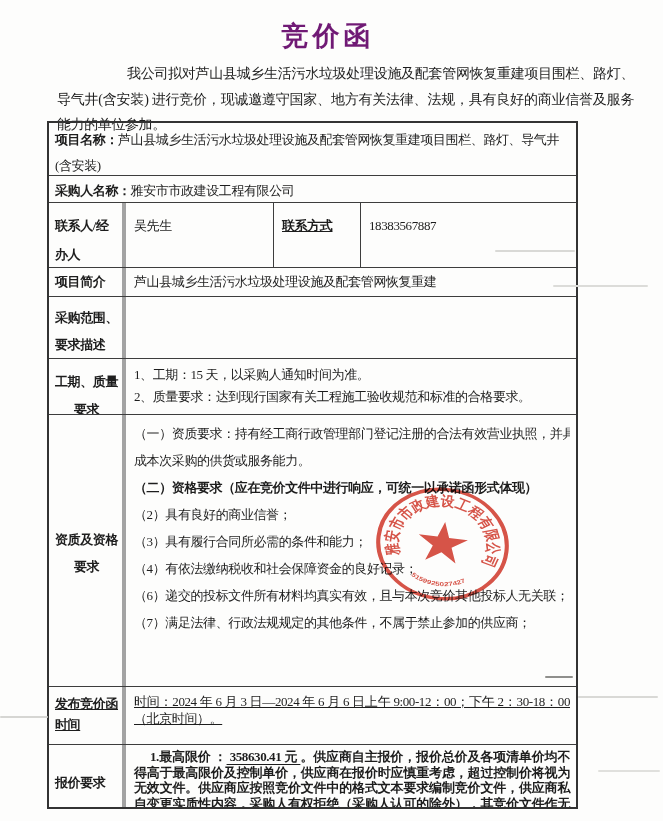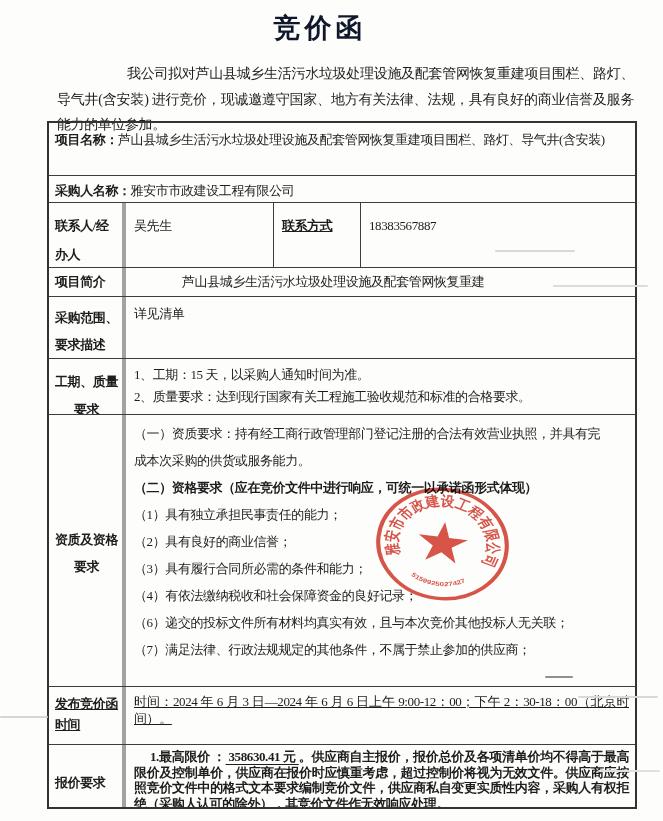--- a/index.html
+++ b/index.html
@@ -1,28 +1,28 @@
 <!DOCTYPE html>
 <html><head>
 <meta charset="utf-8">
 <style>
   html,body{margin:0;padding:0;background:#e8e8e8;}
   .page{position:relative;width:663px;height:821px;background:#fdfdfc;overflow:hidden;
         font-family:"Liberation Serif", serif;color:#1d1d1d;margin:0 auto;}
-  .title{position:absolute;top:10px;left:0;width:640px;text-align:center;margin:0;
+  .title{position:absolute;top:10px;left:0;width:640px;text-align:center;margin:8px;
          font-family:"Liberation Sans", sans-serif;font-weight:bold;
-         font-size:27px;letter-spacing:4px;color:#0f172a;}
+         font-size:27px;letter-spacing:4px;color:#701a75;}
   .intro{position:absolute;left:40px;top:44px;width:577px;margin:17px;
          font-size:14px;line-height:25.5px;letter-spacing:-0.4px;text-indent:70px;text-align:justify;}
-  .doc-table{position:absolute;left:47px;top:121px;width:590px;
+  .doc-table{position:absolute;left:47px;top:121px;width:531px;
              border:2px solid #333;box-sizing:border-box;background:transparent;
              font-size:13px;letter-spacing:-0.4px;line-height:1.35;}
   .row{display:flex;box-sizing:border-box;overflow:hidden;}
   .row + .row{border-top:1px solid #3d3d3d;}
-  .r1{height:52px;}.r2{height:27px;}.r3{height:65px;}.r4{height:29px;gap:48px;}.r5{height:62px;}
+  .r1{height:52px;}.r2{height:27px;}.r3{height:65px;}.r4{height:29px;}.r5{height:62px;flex-direction:column;}
   .r6{height:56px;}.r7{height:272px;}.r8{height:58px;text-decoration:underline;}.r9{height:63px;}
   .cell{box-sizing:border-box;overflow:hidden;}
   .label{width:77px;border-right:4px solid #a3a3a3;font-weight:bold;padding:4px 4px 0 6px;flex:none;}
   .content{flex:1;padding:4px 6px 0 8px;}
   .full{flex:1;padding:4px 6px 0 6px;line-height:26px;}
   .r2 .full{line-height:21px;}
   .b{font-weight:bold;}
   .vcenter{display:flex;flex-direction:column;justify-content:center;padding-top:0;}
   .lab-line{line-height:29px;}
   .r3 .label{padding-top:8px;}
@@ -113,21 +113,20 @@
     <div class="row r7">
       <div class="cell label">
         <div class="center">资质及资格</div>
         <div class="center">要求</div>
       </div>
       <div class="cell content">
 
       <div class="qline">（一）资质要求：持有经工商行政管理部门登记注册的合法有效营业执照，并具有完</div>
           <div class="qline">成本次采购的供货或服务能力。</div>
           <div class="qline bold">（二）资格要求（应在竞价文件中进行响应，可统一以承诺函形式体现）</div>
-          <div class="qline">（1）具有独立承担民事责任的能力；</div>
           <div class="qline">（2）具有良好的商业信誉；</div>
           <div class="qline">（3）具有履行合同所必需的条件和能力；</div>
           <div class="qline">（4）有依法缴纳税收和社会保障资金的良好记录；</div>
           <div class="qline">（6）递交的投标文件所有材料均真实有效，且与本次竞价其他投标人无关联；</div>
           <div class="qline">（7）满足法律、行政法规规定的其他条件，不属于禁止参加的供应商；</div>
         </div>
     </div>
 
     <div class="row r8">
       <div class="cell label">

